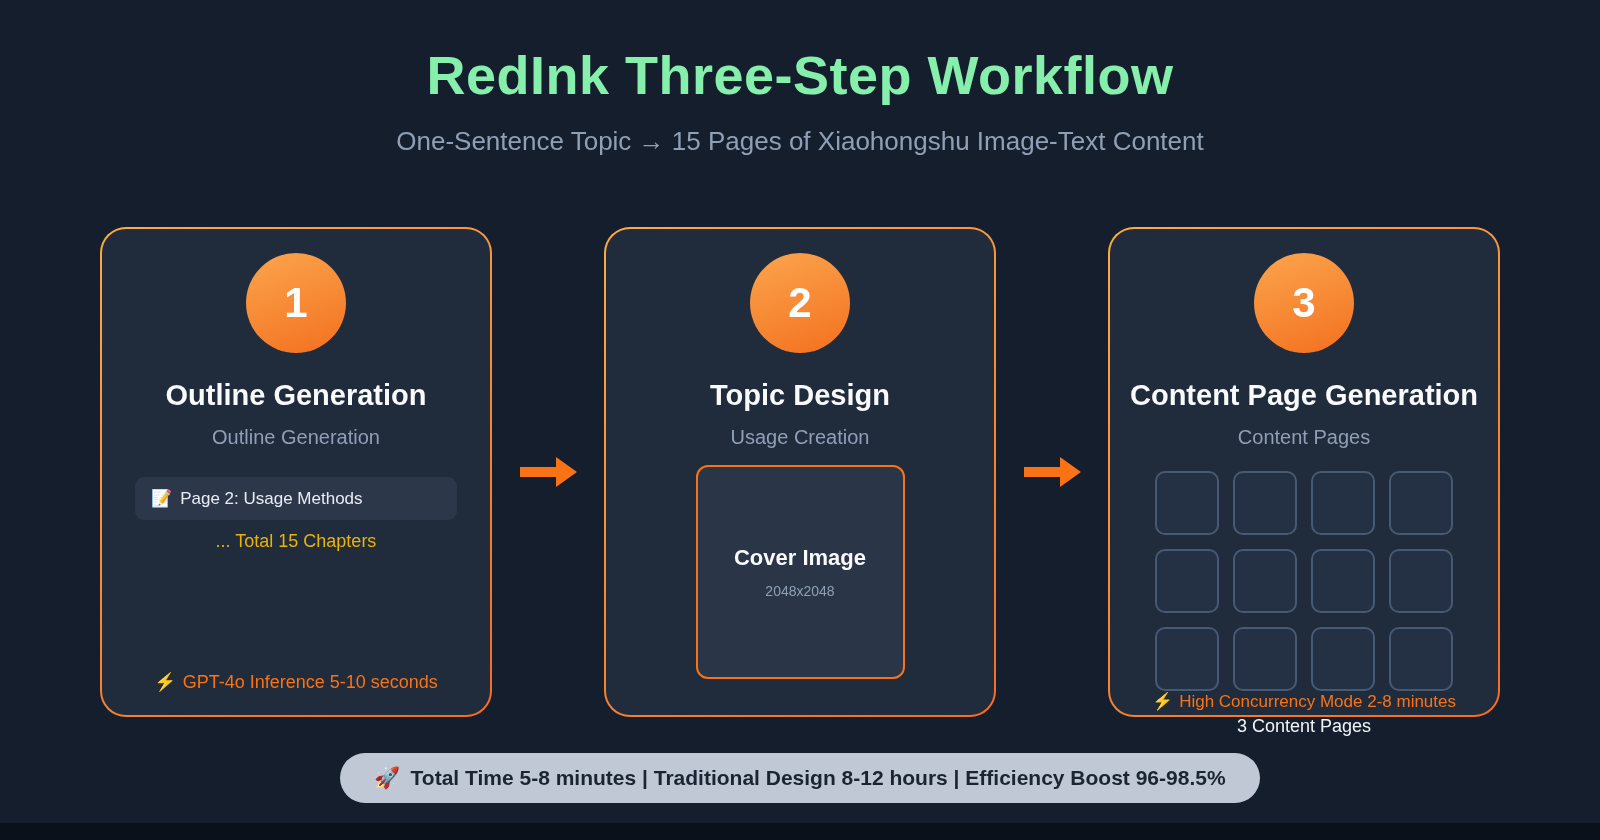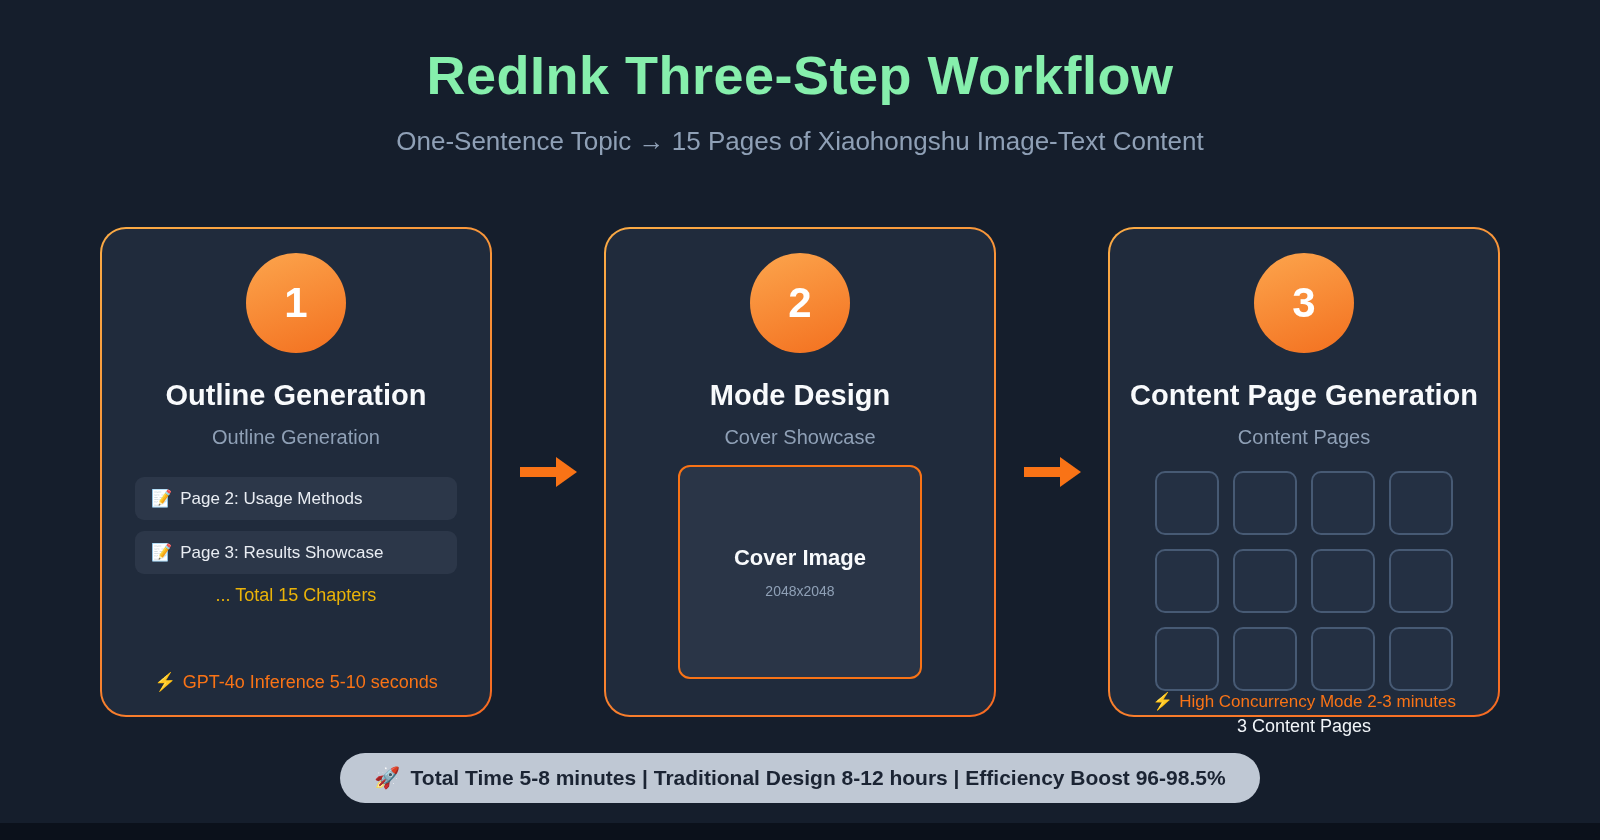--- a/index.html
+++ b/index.html
@@ -57,21 +57,21 @@
 
   .card-footer {
     margin-top: auto;
     font-size: 18px; font-weight: normal; color: #f97316;
     white-space: nowrap;
   }
   .card-footer .emoji { margin-right: 6px; }
 
   .cover-box {
     margin-top: 16px; margin-bottom: 14px;
-    width: 244px; flex: 1 1 auto;
+    width: 209px; flex: 1 1 auto;
     border: 2px solid #f97316; border-radius: 12px;
     background: #2a3547;
     display: flex; flex-direction: column; align-items: center; justify-content: center;
   }
   .cover-label { font-size: 22px; font-weight: bold; color: #f8fafc; }
   .cover-size { margin-top: 12px; font-size: 14px; color: #8fa0b6; }
 
   .content-grid {
     margin-top: 22px;
     display: grid;
@@ -137,43 +137,40 @@
       <div class="card-inner">
         <div class="step-circle">
           <span>1</span>
         </div>
         <h2 class="card-title">Outline Generation</h2>
         <p class="card-subtitle">Outline Generation</p>
         <ul class="outline-list">
           <li class="outline-item">
             <span class="emoji">📝</span><span>Page 2: Usage Methods</span>
           </li>
-          <li class="outline-item">
-            <span class="emoji">📝</span><span>Page 3: Results Showcase</span>
-          </li>
         </ul>
         <p class="more">... Total 15 Chapters</p>
         <p class="card-footer">
           <span class="emoji">⚡</span><span>GPT-4o Inference 5-10 seconds</span>
         </p>
       </div>
     </section>
 
     <div class="arrow-wrap">
       <span class="arrow-bar"></span>
       <span class="arrow-head"></span>
     </div>
 
     <section class="card">
       <div class="card-inner">
         <div class="step-circle">
           <span>2</span>
         </div>
-        <h2 class="card-title">Mode Design</h2>
-        <p class="card-subtitle">Cover Showcase</p>
+        <h2 class="card-title">Topic Design</h2>
+        <p class="card-subtitle">Usage Creation</p>
         <div class="cover-box">
           <div class="cover-label">Cover Image</div>
           <div class="cover-size">2048x2048</div>
         </div>
       </div>
     </section>
 
     <div class="arrow-wrap">
       <span class="arrow-bar"></span>
       <span class="arrow-head"></span>
@@ -195,21 +192,21 @@
             <div class="square"></div>
             <div class="square"></div>
             <div class="square"></div>
             <div class="square"></div>
             <div class="square"></div>
             <div class="square"></div>
             <div class="square"></div>
           </div>
         <div class="footer-stack">
           <p class="card-footer">
-            <span class="emoji">⚡</span><span>High Concurrency Mode 2-3 minutes</span>
+            <span class="emoji">⚡</span><span>High Concurrency Mode 2-8 minutes</span>
           </p>
           <p class="note">3 Content Pages</p>
         </div>
       </div>
     </section>
 
   </main>
 
   <footer class="summary-pill">
     <span class="emoji">🚀</span>

